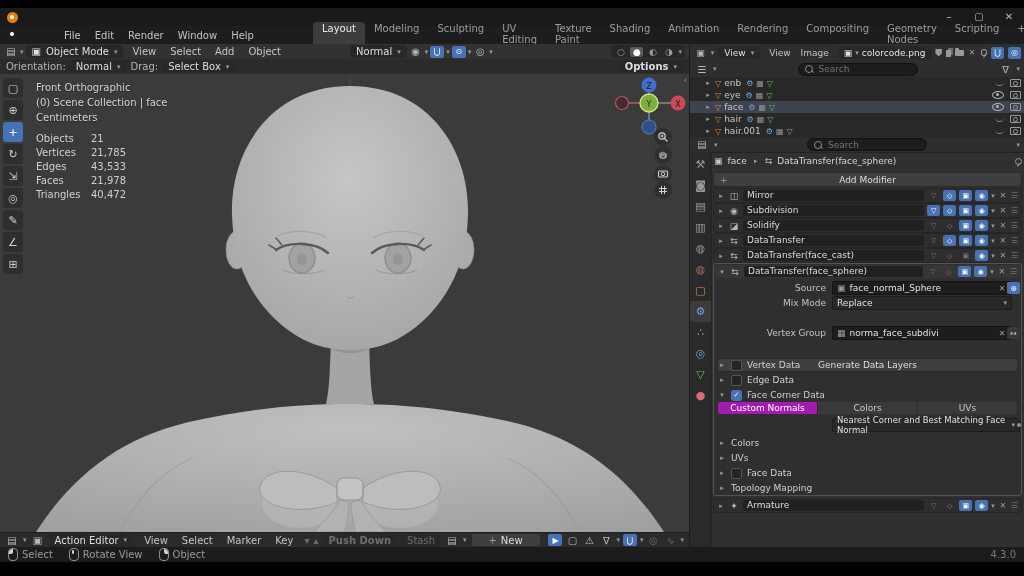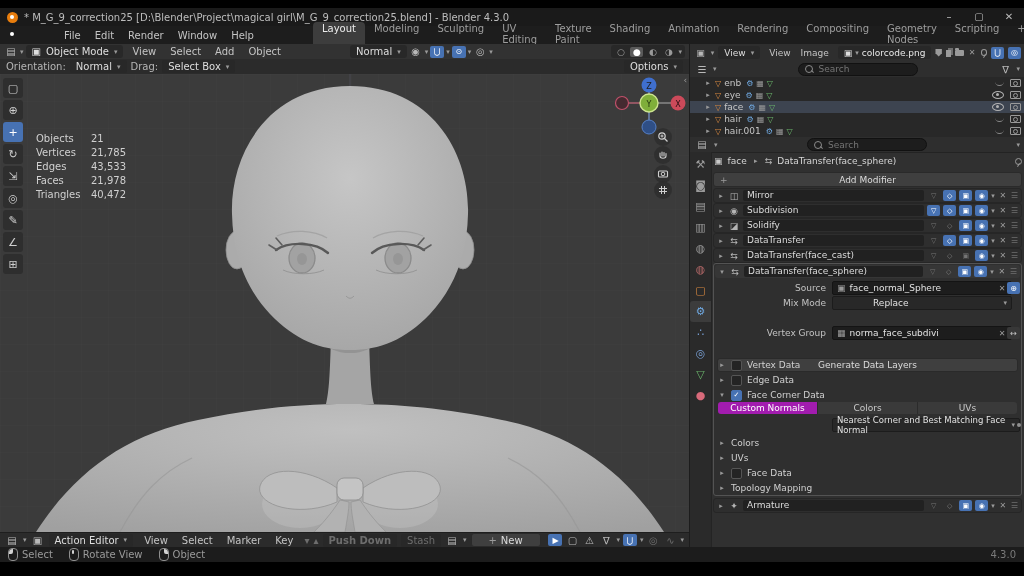--- a/index.html
+++ b/index.html
@@ -107,21 +107,20 @@
   .icf::before{content:"";position:absolute;top:-2px;left:0;width:4px;height:2px;background:#9a9a9a;border-radius:1px 1px 0 0;}
   .bluechip{background:#4772b3;border-radius:2px;color:#fff;width:14px;height:12px;display:flex;align-items:center;justify-content:center;font-size:8px;}
 </style>
 </head>
 <body>
 
 <div class="app">
 
   <div class="titlebar abs">
     <span class="blogo"></span>
-    <span>* M_G_9_correction25 [D:\Blender\Project\magical girl\M_G_9_correction25.blend] - Blender 4.3.0</span>
     <span class="wctl">
       <span class="wbtn">–</span>
       <span class="wbtn">▢</span>
       <span class="wbtn">✕</span>
     </span>
   </div>
 
   <div class="topbar abs">
     <span class="blogo" style="width:12px;height:12px;"></span>
     <span class="flex">
@@ -200,21 +199,21 @@
       <span>Orientation:</span>
       <span class="dd">
         <span>Normal</span>
         <span class="cev">▾</span>
       </span>
       <span>Drag:</span>
       <span class="dd">
         <span>Select Box</span>
         <span class="cev">▾</span>
       </span>
-      <span style="margin-left:auto;" class="dd">
+      <span style="margin-left:auto;font-weight:bold;" class="dd">
         <span>Options</span>
         <span class="cev">▾</span>
       </span>
     </div>
 
     <svg class="abs" style="left:0;top:30px;" width="689" height="458" xmlns="http://www.w3.org/2000/svg">
       <defs>
         <pattern id="g" width="27" height="27" patternUnits="userSpaceOnUse">
           <path d="M27 0H0V27" fill="none" stroke="#444444" stroke-width="1"></path>
         </pattern>
@@ -275,20 +274,26 @@
         <circle cx="678" cy="29" r="7.5" fill="#cc4a5a"></circle>
         <circle cx="622" cy="29" r="6.5" fill="#452a30" stroke="#c0506a" stroke-width="1.2"></circle>
         <circle cx="649" cy="53" r="7" fill="#2f4f86" stroke="#5580c8" stroke-width="1"></circle>
         <circle cx="649" cy="29" r="9" fill="#7fae3a" stroke="#cde48f" stroke-width="1.4"></circle>
         <text x="649" y="14.5" font-size="8" fill="#1d1d1d" text-anchor="middle" font-family="DejaVu Sans">Z</text>
         <text x="678" y="32.5" font-size="8" fill="#2a0d12" text-anchor="middle" font-family="DejaVu Sans">X</text>
         <text x="649" y="32.5" font-size="8" fill="#23350c" text-anchor="middle" font-family="DejaVu Sans">Y</text>
       </g>
     </svg>
 
+    <div class="overlay abs">
+
+    <div>Front Orthographic</div>
+        <div>(0) Scene Collection | face</div>
+        <div>Centimeters</div>
+      </div>
     <div class="stats abs">
 
         <div class="srow">
           <span class="sl">Objects</span>
           <span>21</span>
         </div>
 
         <div class="srow">
           <span class="sl">Vertices</span>
           <span>21,785</span>
@@ -586,21 +591,21 @@
             <span style="color:#9a9a9a;">▣</span>
             <span style="flex:1;">face_normal_Sphere</span>
             <span class="xic">✕</span>
           </span>
           <span class="sidebtn blue">⊕</span>
         </div>
 
         <div class="frow" style="top:33px;">
           <span class="flabel">Mix Mode</span>
           <span class="ffield fdrop">
-            <span style="flex:1;margin-left:36px;">Replace</span>
+            <span style="flex:1;">Replace</span>
             <span class="cev">▾</span>
           </span>
 
         </div>
 
 
         <div class="frow" style="top:63px;">
           <span class="flabel">Vertex Group</span>
           <span class="ffield">
             <span style="color:#9a9a9a;">▦</span>

